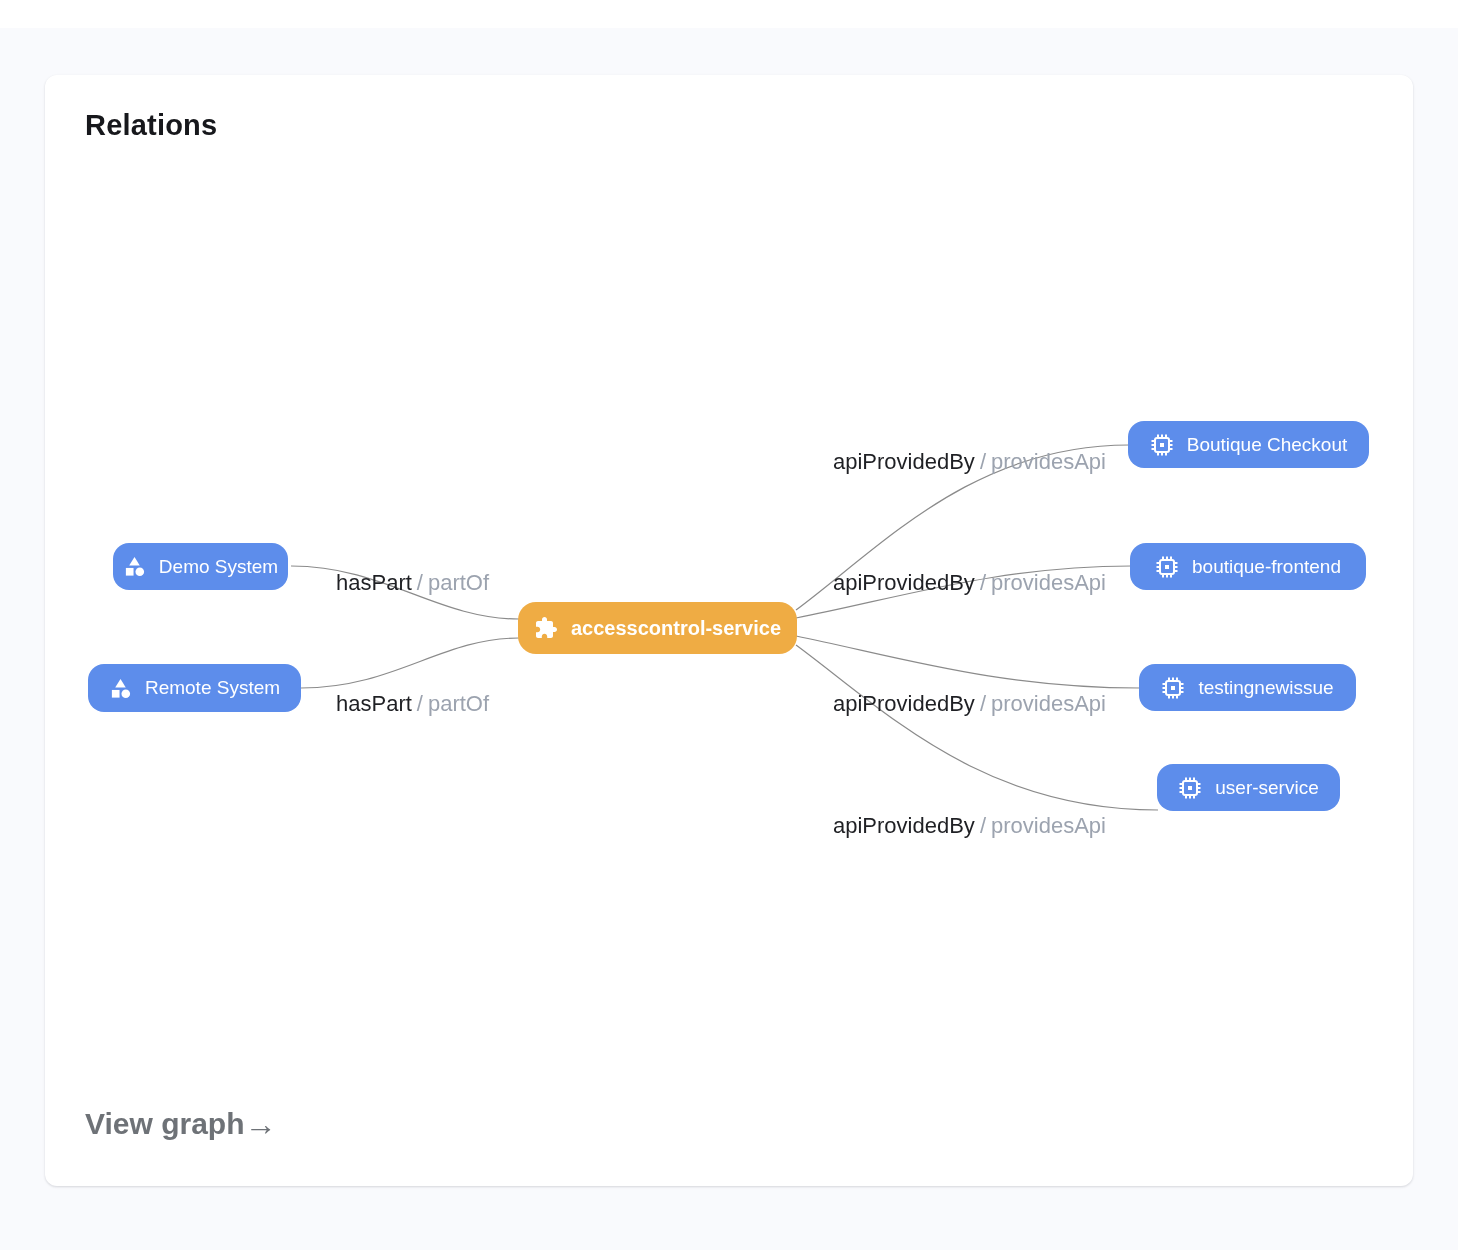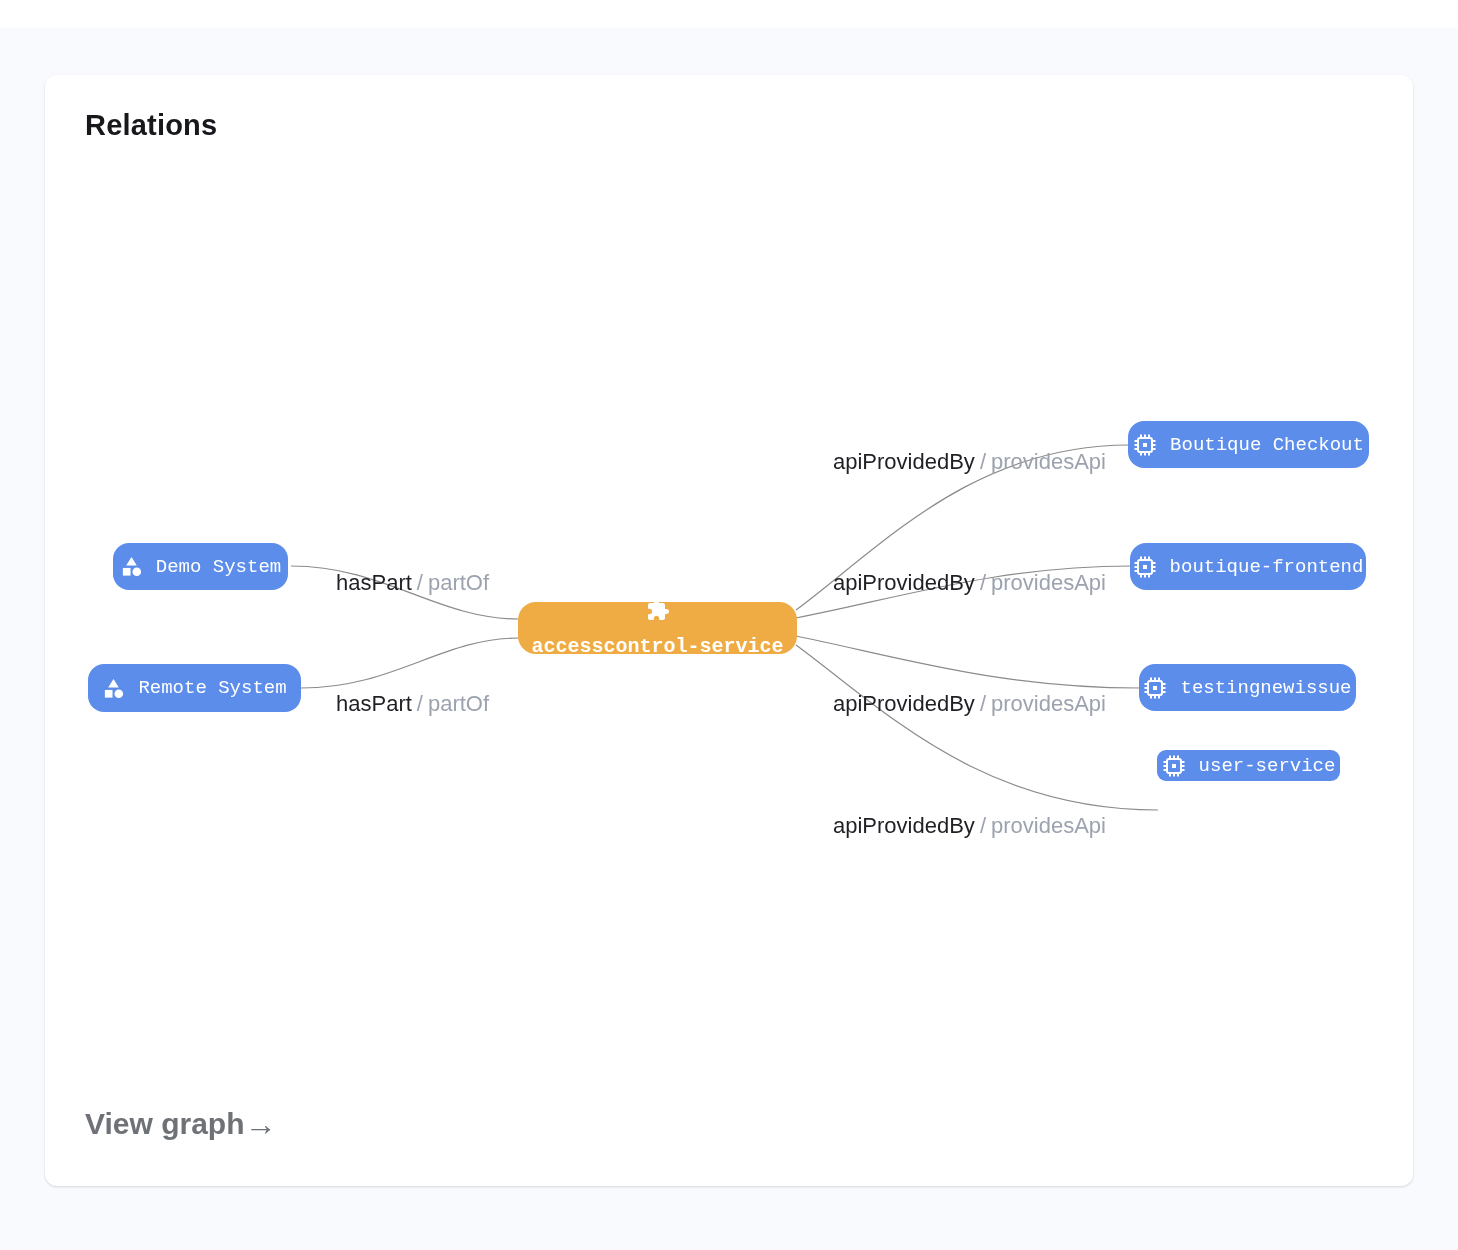--- a/index.html
+++ b/index.html
@@ -30,21 +30,20 @@
   .edges path { fill: none; stroke: #8b8b8b; stroke-width: 1.2px; }
 
   .node {
     position: absolute;
     display: flex; align-items: center; justify-content: center;
     gap: 13px;
     color: #ffffff;
     border-radius: 16px;
     cursor: pointer;
     font-size: 19px;
-    font-family: Liberation Mono, monospace;
   }
   .node svg { flex: 0 0 auto; display: block; }
   .node-blue { background: #5d8deb; }
   .node-orange { background: #efac44; border-radius: 18px; font-weight: 700; font-size: 20px; }
 
   .edge-label {
     position: absolute;
     font-size: 22px;
     white-space: nowrap;
   }
@@ -94,21 +93,21 @@
       <span>
         <svg viewBox="0 0 24 24" width="23" height="23">
             <path fill="#fff" d="M12 2l-5.5 9h11z"></path>
             <circle fill="#fff" cx="17.5" cy="17.5" r="4.5"></circle>
             <path fill="#fff" d="M3 13.5h8v8H3z"></path>
           </svg>
       </span>
       <span>Remote System</span>
     </div>
 
-    <div class="node node-orange" style="left:473px; top:527px; width:279px; height:52px;flex-direction:column;">
+    <div class="node node-orange" style="left:473px; top:527px; width:279px; height:52px;">
       <span>
         <svg viewBox="0 0 24 24" width="24" height="24">
             <path fill="#fff" d="M20.5 11H19V7c0-1.1-.9-2-2-2h-4V3.5C13 2.12 11.88 1 10.5 1S8 2.12 8 3.5V5H4c-1.1 0-1.99.9-1.99 2v3.8H3.5c1.49 0 2.7 1.21 2.7 2.7s-1.21 2.7-2.7 2.7H2V20c0 1.1.9 2 2 2h3.8v-1.5c0-1.49 1.21-2.7 2.7-2.7 1.49 0 2.7 1.21 2.7 2.7V22H17c1.1 0 2-.9 2-2v-4h1.5c1.38 0 2.5-1.12 2.5-2.5S21.88 11 20.5 11z"></path>
           </svg>
       </span>
       <span>accesscontrol-service</span>
     </div>
 
     <div class="node node-blue" style="left:1083px; top:346px; width:241px; height:47px;">
       <span>
@@ -175,21 +174,21 @@
               <rect x="18.5" y="11" width="4" height="2"></rect>
               <rect x="18.5" y="15" width="4" height="2"></rect>
               <rect x="10" y="10" width="4" height="4"></rect>
             </g>
             <rect x="5" y="5" width="14" height="14" rx="2" fill="none" stroke="#fff" stroke-width="2"></rect>
           </svg>
       </span>
       <span>boutique-frontend</span>
     </div>
 
-    <div class="node node-blue" style="left:1112px; top:675px; width:183px; height:31px;border-radius:9px;">
+    <div class="node node-blue" style="left:1112px; top:689px; width:183px; height:47px;">
       <span>
         <svg viewBox="0 0 24 24" width="24" height="24">
             <g fill="#fff">
               <rect x="7" y="1.5" width="2" height="4"></rect>
               <rect x="11" y="1.5" width="2" height="4"></rect>
               <rect x="15" y="1.5" width="2" height="4"></rect>
               <rect x="7" y="18.5" width="2" height="4"></rect>
               <rect x="11" y="18.5" width="2" height="4"></rect>
               <rect x="15" y="18.5" width="2" height="4"></rect>
               <rect x="1.5" y="7" width="4" height="2"></rect>

